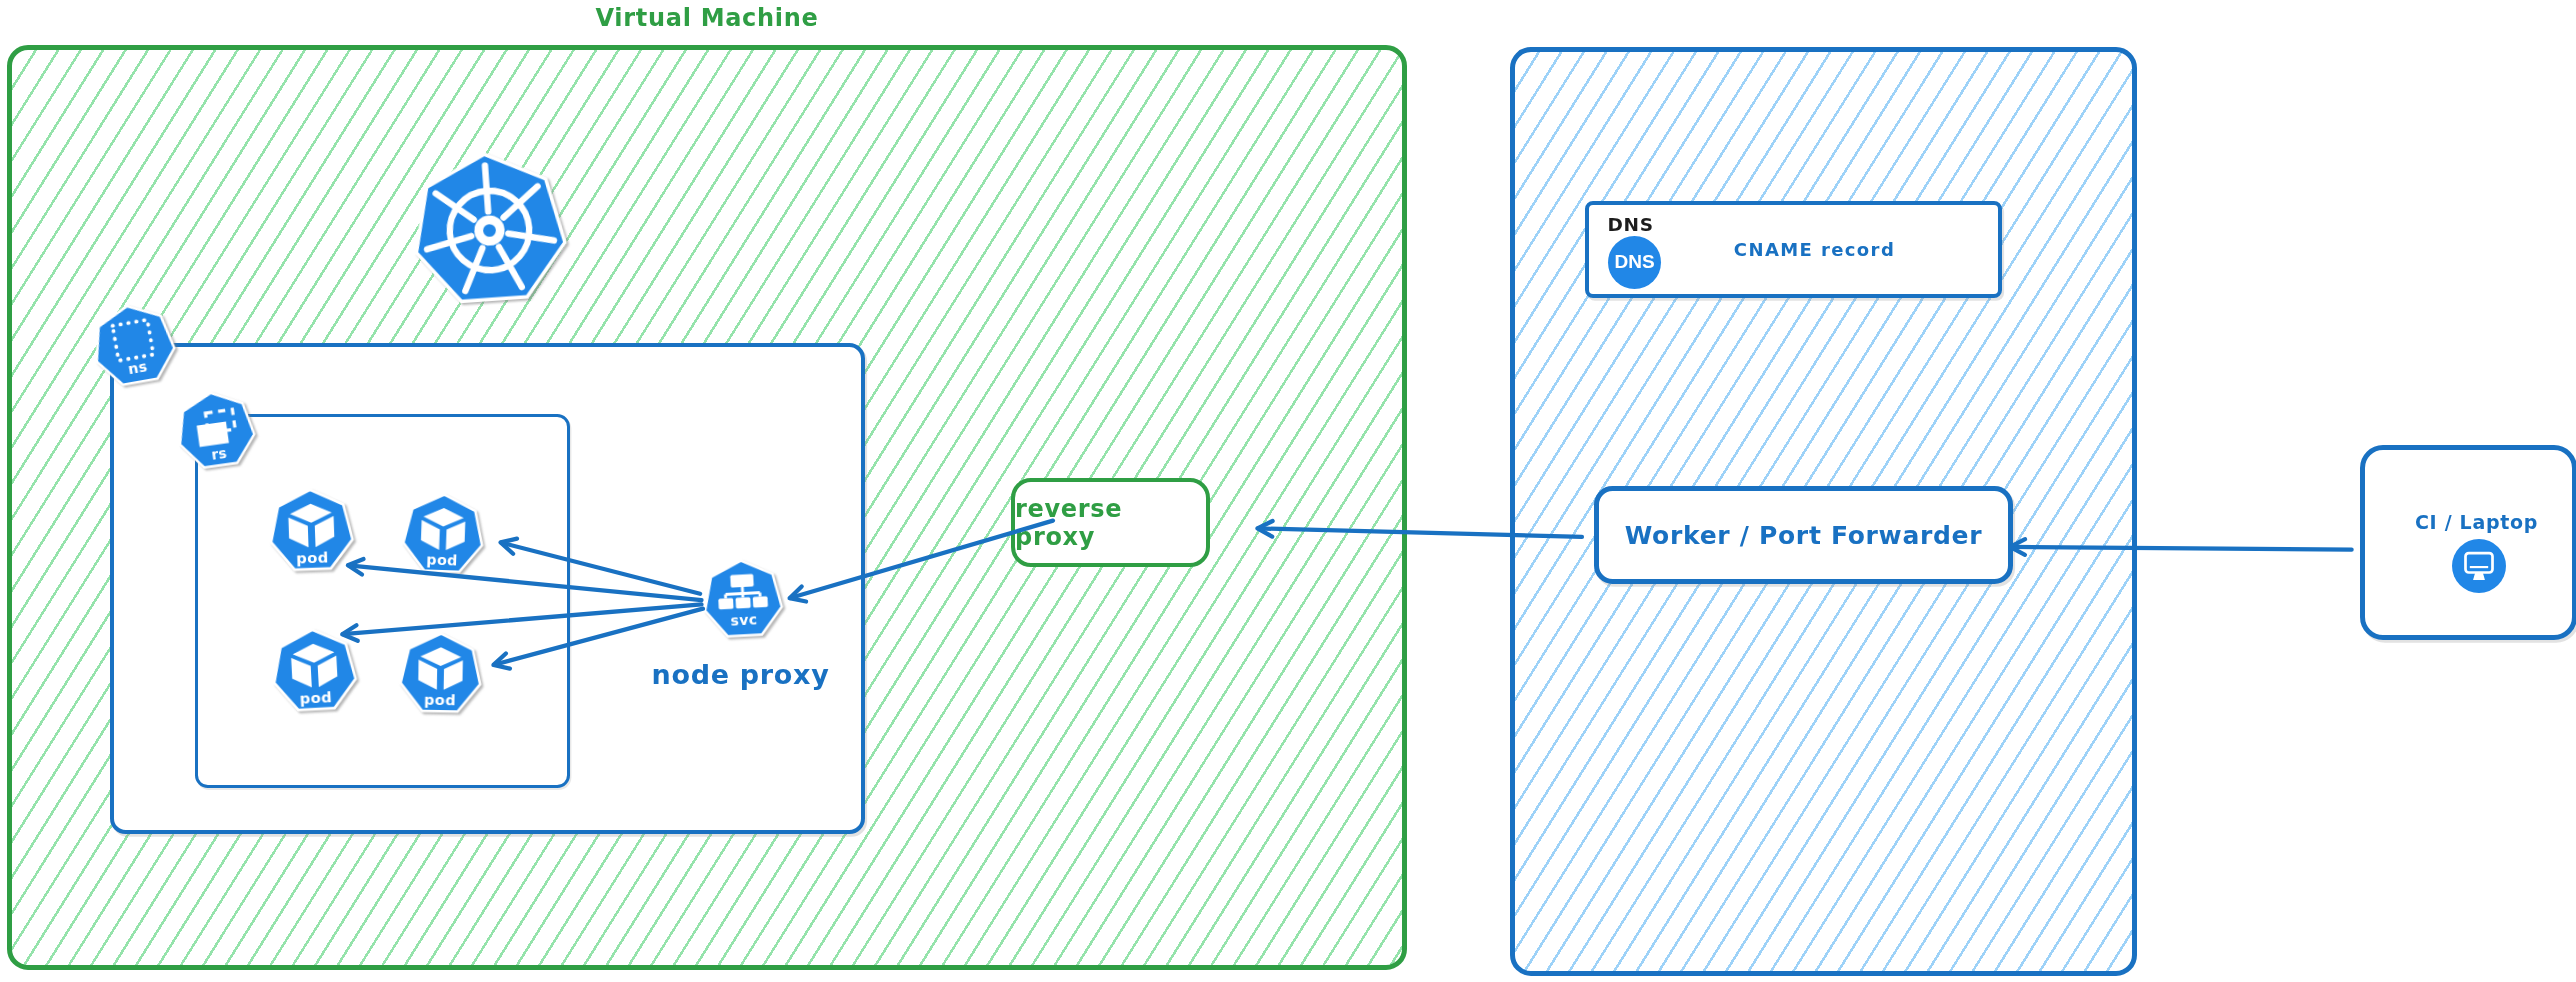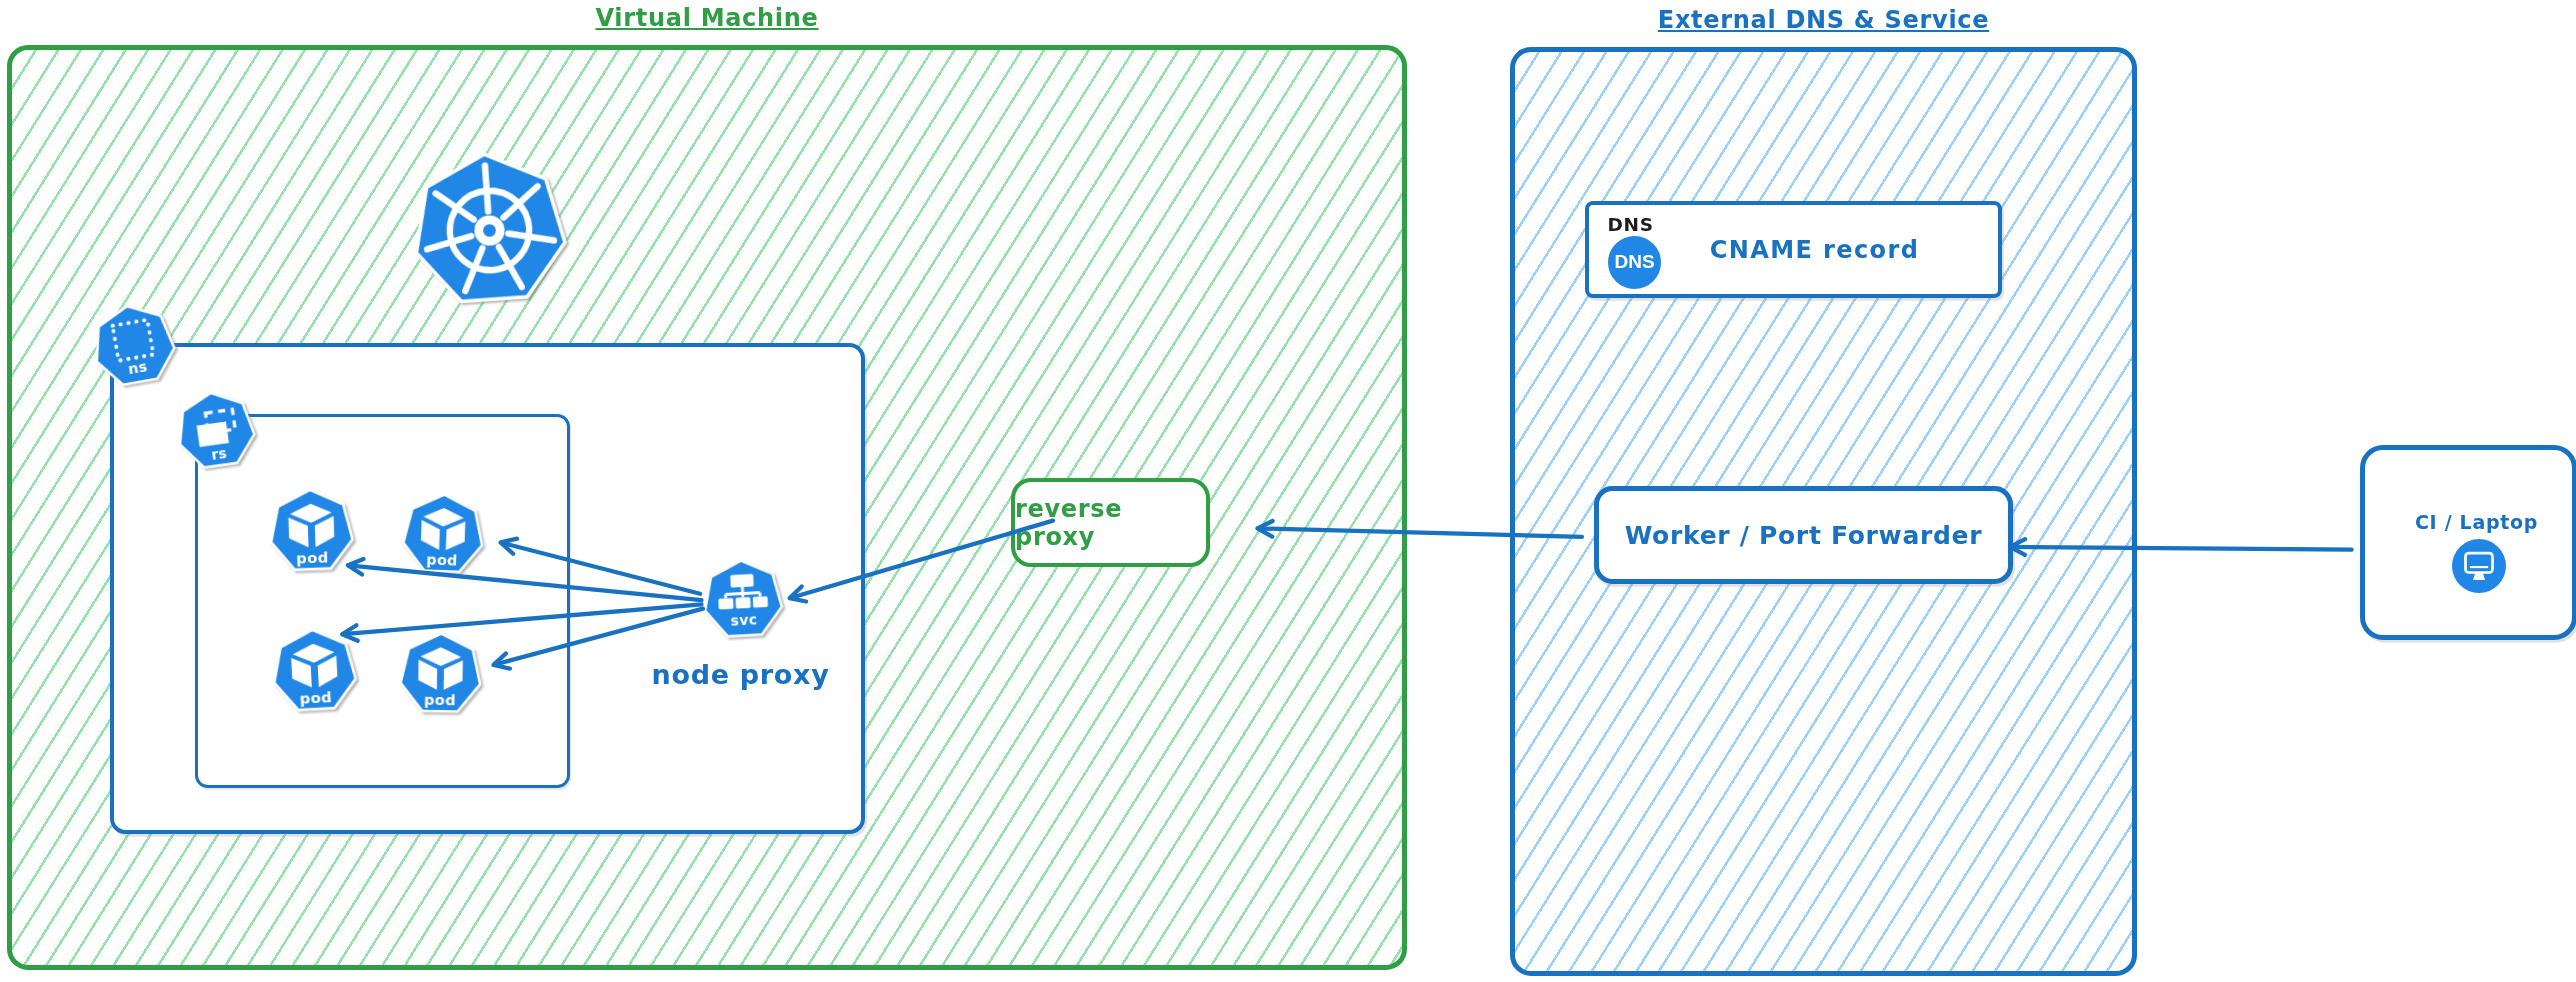--- a/index.html
+++ b/index.html
@@ -12,21 +12,21 @@
        font-family:"DejaVu Sans",sans-serif;overflow:hidden;}
   .canvas{position:relative;width:2576px;height:983px;background:#fff;}
 
   .region{position:absolute;border-radius:21px;}
   .green-region{border:5px solid var(--green);
     background:repeating-linear-gradient(122deg,var(--green-hatch) 0 2.5px,transparent 2.5px 19px);}
   .blue-region{border:5px solid var(--blue);
     background:repeating-linear-gradient(122deg,var(--blue-hatch) 0 2.5px,transparent 2.5px 19px);}
 
   .title{position:absolute;text-align:center;font-size:24px;font-weight:600;
-         letter-spacing:0.7px;white-space:nowrap;text-decoration:underline;}
+         letter-spacing:0.7px;white-space:nowrap;}
   .green-t{color:var(--green);}
   .blue-t{color:var(--blue);}
 
   .card{position:absolute;background:#fff;border-radius:18.5px;
         box-shadow:2.1px 2.8px 0 rgba(150,150,150,0.28);}
   .card.green-b{border:4.3px solid var(--green);}
   .card.blue-b{border:4.3px solid var(--blue);}
   .card.thick{border-width:5px;margin-left:8px;}
   .flex-center{display:flex;align-items:center;justify-content:center;}
   .caption{position:absolute;text-align:center;color:var(--blue);
@@ -46,33 +46,32 @@
   .circle-badge span{color:#fff;font-family:"Liberation Sans",sans-serif;
                      font-weight:700;}
 
   #arrows{position:absolute;left:0;top:0;pointer-events:none;z-index:40;}
   .arrow{stroke:var(--blue);stroke-width:6;stroke-linecap:round;fill:none;}
 
   .dns-header{position:absolute;left:18.5px;top:8.5px;font-size:18.5px;font-weight:700;
               color:var(--ink);letter-spacing:0.7px;}
   .dns-record{position:absolute;left:78px;right:36px;top:0;bottom:0;
               display:flex;align-items:center;justify-content:center;
-              color:var(--blue);font-size:24px;font-weight:600;letter-spacing:1.4px;}
+              color:var(--blue);font-size:18px;font-weight:600;letter-spacing:1.4px;}
   .worker-lbl{color:var(--blue);font-size:25px;font-weight:600;letter-spacing:0.7px;}
   .rp-lbl{color:var(--green);font-size:24px;font-weight:600;letter-spacing:0.7px;}
   .ci-lbl{position:absolute;left:0;right:0;top:61px;text-align:center;
           color:var(--blue);font-size:19px;font-weight:700;letter-spacing:0.7px;padding-left:16px;}
 </style>
 </head>
 <body>
 
 <div class="canvas">
 
   <div class="title green-t" style="left:7px;top:4.3px;width:1400px">Virtual Machine</div>
-  <div class="title blue-t" style="left:1510px;top:5.7px;width:627px">External DNS &amp; Service</div>
 
   <div class="region green-region" style="left:7px;top:45px;width:1400px;height:925px"></div>
   <div class="region blue-region" style="left:1510px;top:47px;width:627px;height:929px"></div>
 
   <svg class="hepta" style="left:410px;top:151px;width:159px;height:159px;transform:rotate(-4deg)" viewBox="0 0 100 100">
     <polygon class="hep-big" points="50,2 87.5,20.1 96.8,60.7 70.8,93.2 29.2,93.2 3.2,60.7 12.5,20.1"></polygon>
     <circle cx="50" cy="50" r="25" fill="none" stroke="#fff" stroke-width="4"></circle>
     <path d="M50,38 L50,9 M59.4,42.5 L82.1,24.4 M61.7,52.7 L90,59.1 M55.2,60.8 L67.8,86.9 M44.8,60.8 L32.2,86.9 M38.3,52.7 L10,59.1 M40.6,42.5 L17.9,24.4" stroke="#fff" stroke-width="4" stroke-linecap="round"></path>
     <circle cx="50" cy="50" r="9.5" fill="#fff"></circle>
     <circle cx="50" cy="50" r="4" fill="var(--k8s-blue)"></circle>

